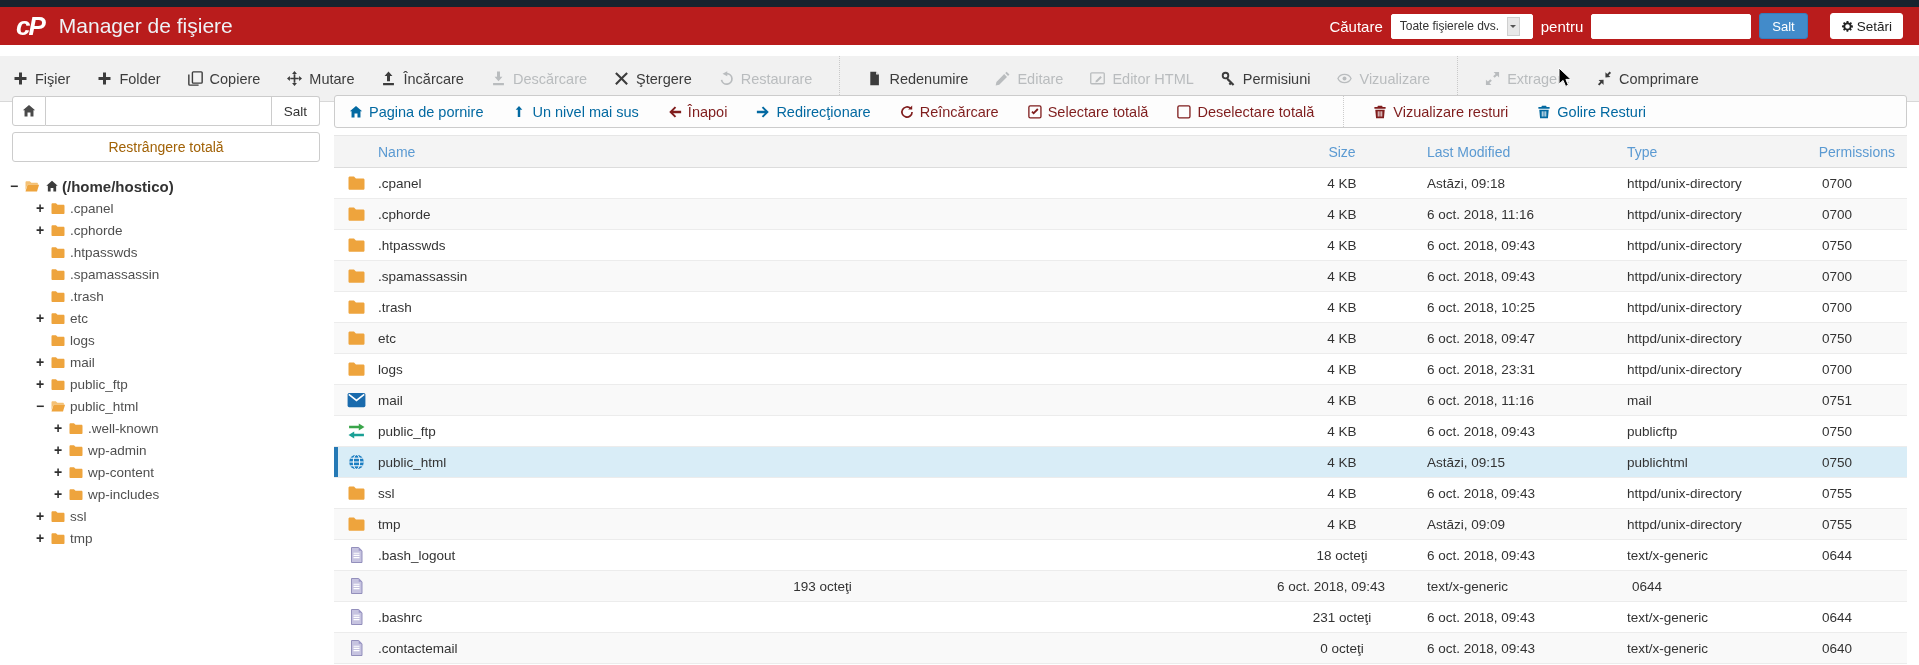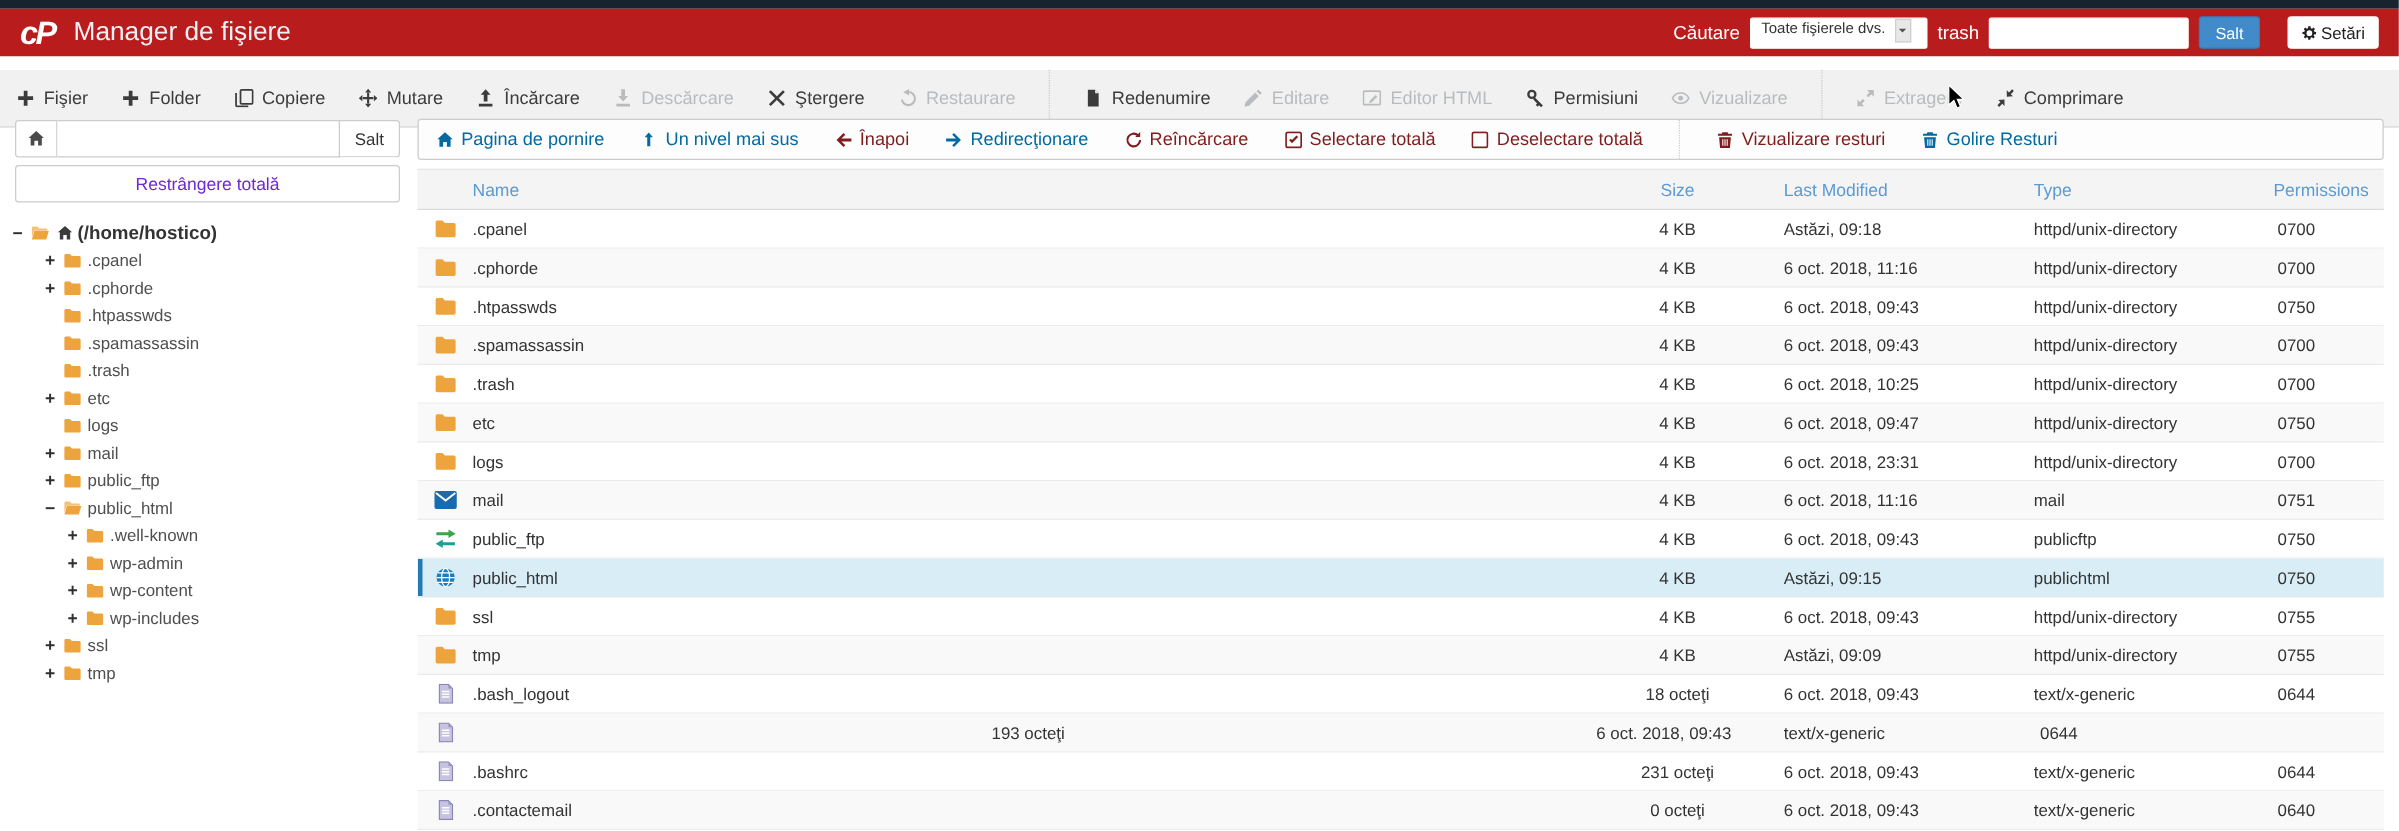--- a/index.html
+++ b/index.html
@@ -18,21 +18,21 @@
     background:#b91c1c; display:flex; align-items:center; padding:0 16px;
   }
   .brand-logo {
     color:#fff; font-weight:bold; font-style:italic; font-size:26px;
     letter-spacing:-2px; margin-right:15px; line-height:1;
   }
   .app-title { color:#eef2f6; font-size:21px; font-weight:400; }
   .header-search { margin-left:auto; display:flex; align-items:center; gap:8px; color:#fff; font-size:15px; }
   .scope-select {
     width:142px; height:25px; background:#fff; border:1px solid #fff; border-radius:2px;
-    color:#333; font-size:12px; display:flex; padding:0 12px 0 8px; cursor:default;
+    color:#333; font-size:12px; display:flex; align-items:center; padding:0 12px 0 8px; cursor:default;
   }
   .scope-select .sel-text { flex:1; white-space:nowrap; overflow:hidden; }
   .scope-caret { width:13px; height:19px; background:#e8e8e8; border:1px solid #cfcfcf;
     display:flex; align-items:center; justify-content:center; }
   .scope-caret:after { content:""; border:3.5px solid transparent; border-top-color:#555; margin-top:4px; }
   .search-input { width:160px; height:25px; border:1px solid #fff; border-radius:2px; padding:0 6px; font-size:13px; }
   .btn-salt-primary {
     height:26px; padding:0 12px; background:#428bca; border:1px solid #357ebd; border-radius:3px;
     color:#fff; font-size:13px; cursor:pointer;
   }
@@ -71,21 +71,21 @@
   .nitem { display:flex; align-items:center; gap:6px; margin-right:29px; font-size:14.5px; cursor:pointer; white-space:nowrap; }
   .nitem .icn { width:14px; height:14px; }
   .nitem.blue { color:#7f1d1d; }
   .nitem.gray { color:#0369a1; cursor:default; }
   .nsep { align-self:stretch; border-left:1px dotted #ccc; margin-right:29px; }
 
   
   .sidebar { position:absolute; left:0; top:130px; width:333px; bottom:0; background:#fff; }
   .collapse-btn {
     margin:2px 12px 0; width:308px; height:30px; background:#fff; border:1px solid #ccc; border-radius:3px;
-    font-size:14px; color:#6d28d9; display:flex; align-items:center; justify-content:center; cursor:pointer;
+    font-size:14px; color:#a16207; display:flex; align-items:center; justify-content:center; cursor:pointer;
   }
   .tree { margin-top:13px; }
   .trow { display:flex; align-items:center; height:22px; cursor:pointer; }
   .trow.lv0 { padding-left:10px; }
   .trow.lv1 { padding-left:36px; }
   .trow.lv2 { padding-left:54px; }
   .texp { width:14px; font-size:14px; font-weight:bold; color:#2f2f2f; line-height:1; }
   .trow .icn { width:16px; height:13px; margin-right:4px; }
   .trow .icn.treehome { width:14px; height:13px; color:#3c3c3c; margin:0 3px 0 1px; }
   .tlabel { font-size:13.5px; color:#4f4f4f; white-space:nowrap; }
@@ -121,21 +121,21 @@
 
 <header class="app-header">
   <span class="brand-logo">cP</span>
   <span class="app-title">Manager de fişiere</span>
   <div class="header-search">
     <span>Căutare</span>
     <div class="scope-select">
       <span class="sel-text">Toate fişierele dvs.</span>
       <span class="scope-caret"></span>
     </div>
-    <span>trash</span>
+    <span>pentru</span>
     <input class="search-input" type="text" value="" style="">
     <button class="btn-salt-primary">Salt</button>
     <button class="btn-settings">
       <span class="icn">
           <svg viewBox="0 0 16 16">
             <path fill-rule="evenodd" d="M8 5.2a2.8 2.8 0 1 0 0 5.6 2.8 2.8 0 0 0 0-5.6zm6.5 4.2l-1.8-.3a4.8 4.8 0 0 1-.5 1.2l1.1 1.5-1.4 1.4-1.5-1.1c-.4.2-.8.4-1.2.5l-.3 1.9H6.9l-.3-1.9a4.8 4.8 0 0 1-1.2-.5l-1.5 1.1-1.4-1.4 1.1-1.5a4.8 4.8 0 0 1-.5-1.2l-1.9-.3V6.9l1.9-.3c.1-.4.3-.8.5-1.2L2.5 3.9l1.4-1.4 1.5 1.1c.4-.2.8-.4 1.2-.5l.3-1.9h2.2l.3 1.9c.4.1.8.3 1.2.5l1.5-1.1 1.4 1.4-1.1 1.5c.2.4.4.8.5 1.2l1.8.3z" fill="currentColor"></path>
           </svg>
         </span>
       <span>Setări</span>
     </button>

